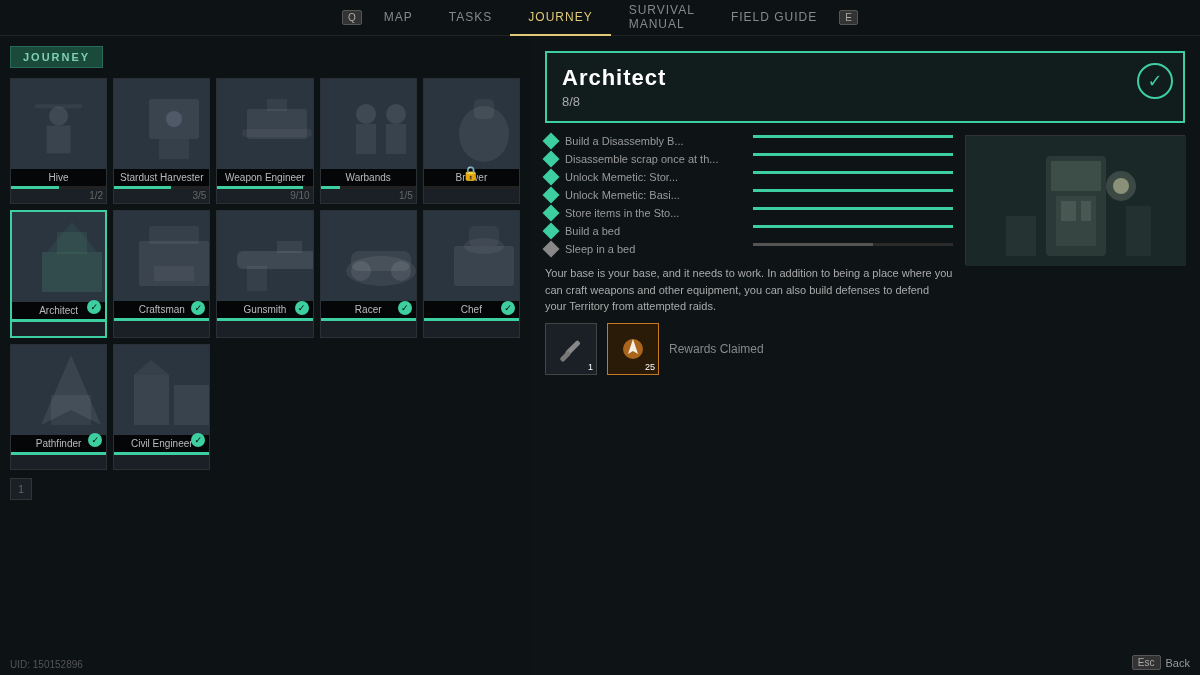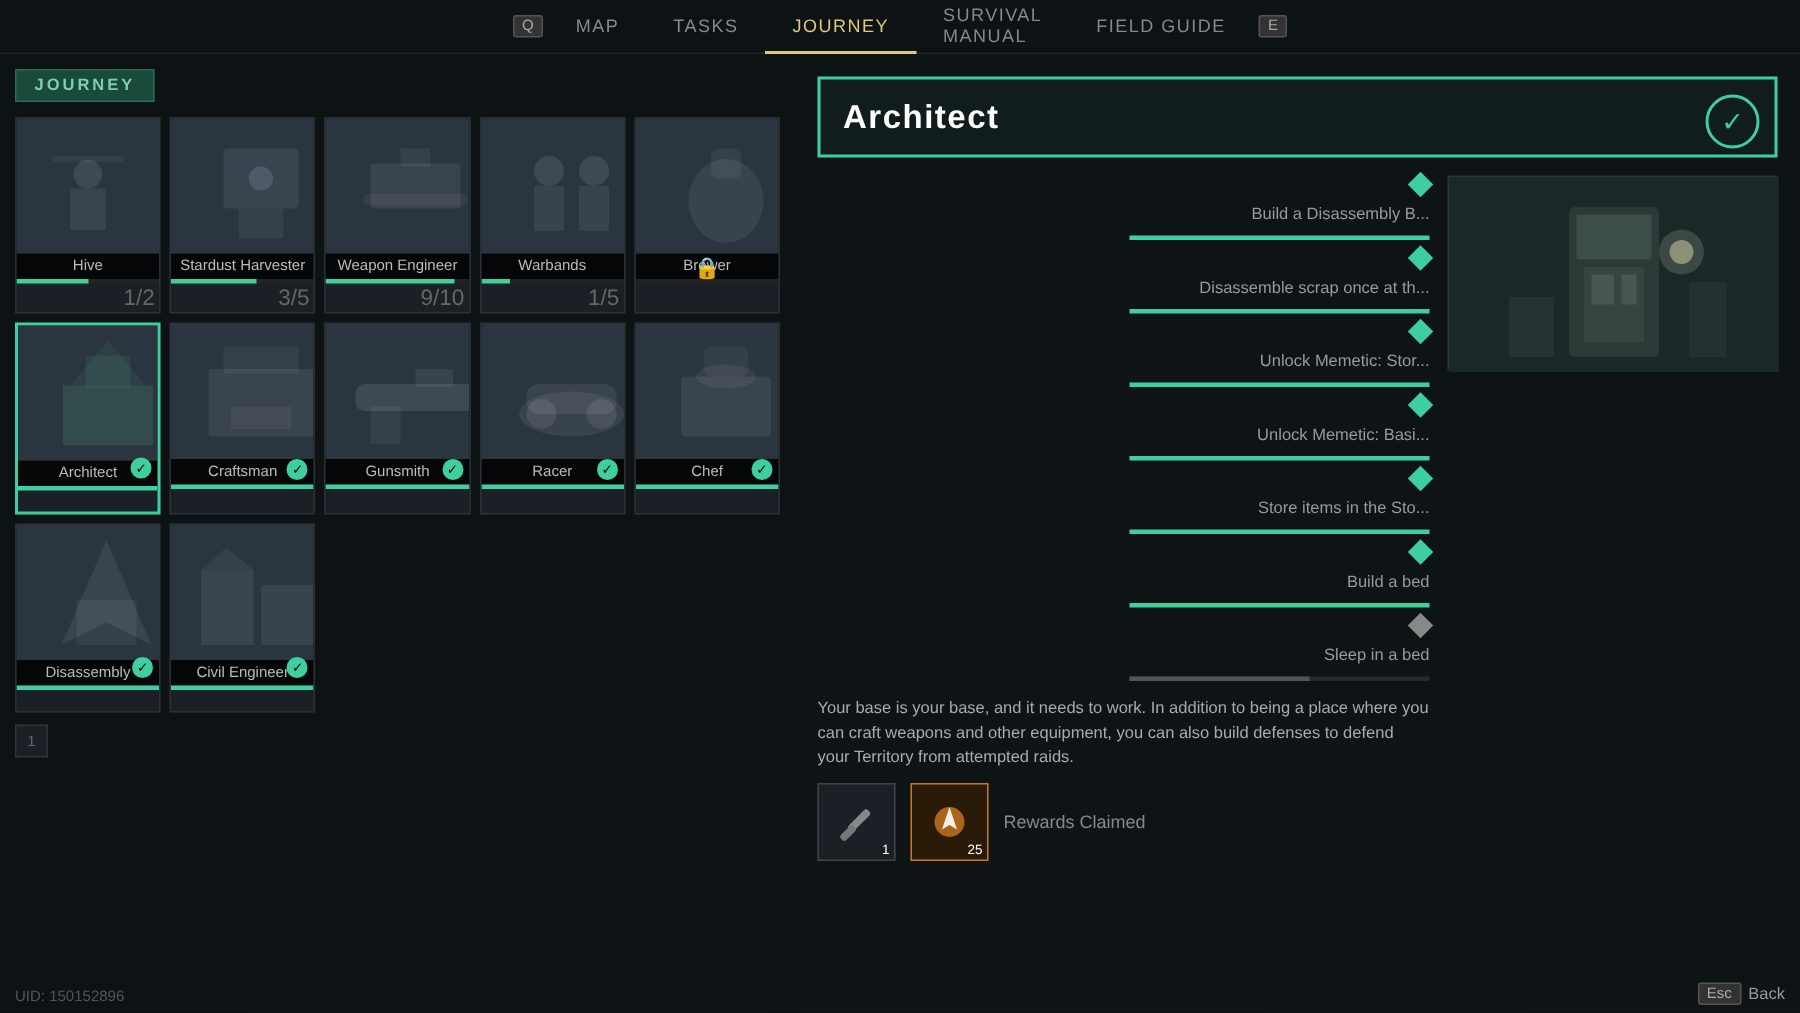--- a/index.html
+++ b/index.html
@@ -120,21 +120,21 @@
     .progress-bar-container {
       height: 3px;
       background: #222;
       width: 100%;
     }
     .progress-bar-fill {
       height: 3px;
       background: #3ecfa0;
     }
     .progress-text {
-      font-size: 15px;
+      font-size: 10px;
       color: #666;
       text-align: right;
       padding: 1px 3px;
     }
     .grid-item .status-icon {
       position: absolute;
       bottom: 22px;
       right: 4px;
       width: 14px;
       height: 14px;
@@ -218,23 +218,22 @@
 
     
     .tasks-list {
       display: flex;
       flex-direction: column;
       gap: 6px;
       margin-bottom: 10px;
     }
     .task-item {
       display: flex;
-      align-items: flex-end;
+      align-items: flex-start;
       gap: 8px;
-      flex-direction: column;
     }
     .task-diamond {
       width: 12px;
       height: 12px;
       background: #555;
       transform: rotate(45deg);
       flex-shrink: 0;
     }
     .task-diamond.done { background: #3ecfa0; }
     .task-diamond.partial { background: #888; }
@@ -502,21 +501,21 @@
         <div style="height:14px"></div>
       </div>
 
       <div class="grid-item">
         <div class="thumb thumb-pathfinder">
           <svg width="100%" height="90">
               <polygon points="60,10 90,80 60,65 30,80" fill="rgba(255,255,255,0.08)"></polygon>
               <rect x="40" y="50" width="40" height="30" fill="rgba(255,255,255,0.06)"></rect>
             </svg>
         </div>
-        <div class="label-bar">Disassembly</div>
+        <div class="label-bar">Pathfinder</div>
         <div class="progress-bar-container">
             <div class="progress-bar-fill" style="width:100%"></div>
           </div>
         <div class="status-icon">✓</div>
         <div style="height:14px"></div>
       </div>
 
       <div class="grid-item">
         <div class="thumb thumb-civil">
           <svg width="100%" height="90">
@@ -537,20 +536,21 @@
 
     <div class="pagination">
       <div class="page-btn">1</div>
     </div>
   </div>
 
   <div class="right-panel">
 
     <div class="selected-header">
       <div class="title">Architect</div>
+      <div class="subtitle">8/8</div>
       <div class="check-badge">✓</div>
     </div>
 
     <div style="display:flex; gap:12px;">
 
       <div style="flex:1;">
         <div class="tasks-list">
 
           <div class="task-item">
             <div class="task-diamond done"></div>

